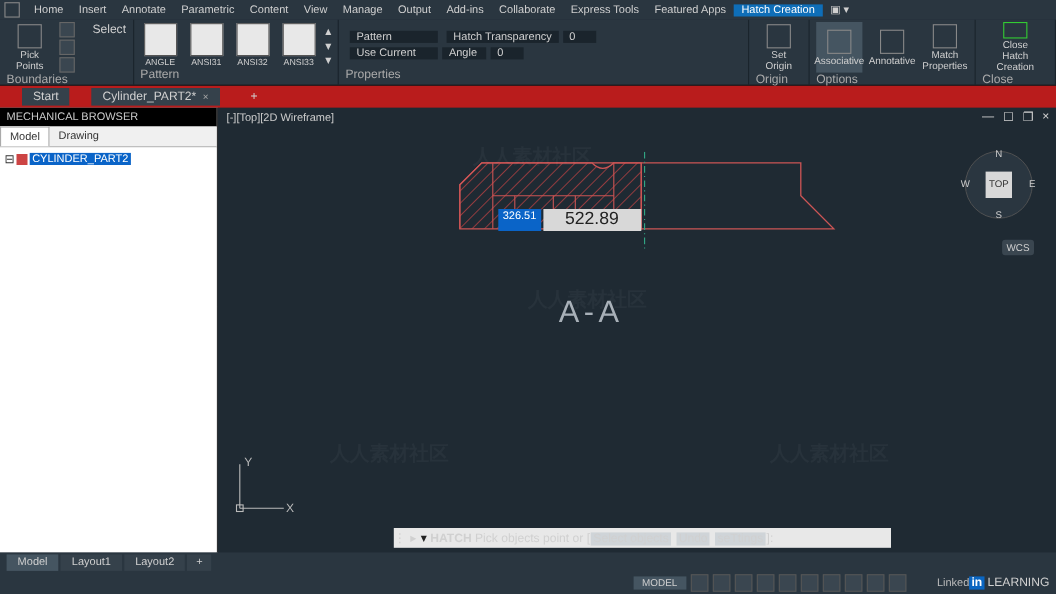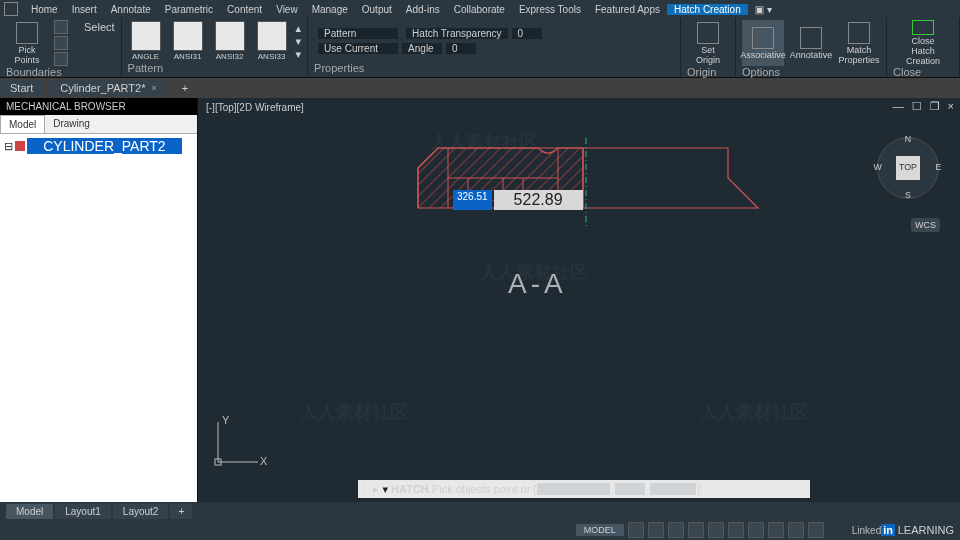--- a/index.html
+++ b/index.html
@@ -18,34 +18,34 @@
 .smline{display:flex;align-items:center;gap:16px;font-size:10px;height:14px}
 .smline .sw{width:14px;height:14px;background:#3a4650;border:1px solid #666}
 .patbtn{display:flex;flex-direction:column;align-items:center;width:36px;cursor:pointer}
 .patbtn .pw{width:30px;height:30px;background:#e8e8e8;border:1px solid #555;position:relative;overflow:hidden}
 .patbtn span{font-size:8px;margin-top:1px}
 .diag{background:repeating-linear-gradient(45deg,#333 0,#333 1px,#e8e8e8 1px,#e8e8e8 4px)}
 .propsblock{display:flex;flex-direction:column;gap:1px}
 .propsblock .row{display:flex;align-items:center;gap:4px;height:14px}
 .propsblock .row .fld{background:#1a242c;padding:0 6px;min-width:80px;font-size:10px}
 .propsblock .row .num{background:#1a242c;padding:0 6px;width:30px;font-size:10px}
-.doctabs{height:20px;background:#404040;display:flex;align-items:center;gap:7px}
+.doctabs{height:20px;background:#b91c1c;display:flex;align-items:center;padding-left:20px;gap:20px}
 .doctabs .tab{background:#35414b;padding:2px 10px;font-size:10px;display:flex;align-items:center;gap:6px;cursor:pointer}
 .doctabs .tab .x{font-size:9px;color:#aaa}
 .doctabs .plus{padding:2px 8px;cursor:pointer}
 .mainrow{display:flex;height:404px}
 .sidebar{width:198px;background:#e8e8e8;display:flex;flex-direction:column;border-right:1px solid #111}
 .sidebar .hdr{background:#000000;color:#ccc;font-size:10px;padding:3px 6px}
 .sidebar .tabs{background:#f0f0f0;display:flex;border-bottom:1px solid #aaa}
 .sidebar .tabs span{padding:3px 8px;font-size:10px;color:#333;cursor:pointer}
 .sidebar .tabs span.a{background:#fff;border:1px solid #aaa;border-bottom:none}
 .sidebar .tree{flex:1;background:#fff;padding:4px}
 .sidebar .tree .item{display:flex;align-items:center;gap:2px}
 .sidebar .tree .item .ti{width:10px;height:10px;background:#c44}
-.sidebar .tree .item .sel{background:#0a64c8;color:#fff;padding:0 16px;font-size:14px}
+.sidebar .tree .item .sel{background:#0a64c8;color:#fff;padding:0 2px;font-size:10px}
 .canvas{flex:1;background:#1f2a33;position:relative;overflow:hidden}
 .viewlabel{position:absolute;top:4px;left:8px;font-size:10px;color:#ccc}
 .winctrl{position:absolute;top:2px;right:6px;display:flex;gap:8px;font-size:11px}
 .ucs{position:absolute;bottom:30px;left:10px}
 .drawing{position:absolute;top:40px;left:210px;stroke:#c44;fill:none}
 .dims{position:absolute;top:92px;left:255px;display:flex;gap:2px}
 .dims .d1{background:#0a64c8;color:#fff;padding:1px 4px;font-size:10px}
 .dims .d2{background:#d8d8d8;color:#222;padding:1px 20px;font-size:16px}
 .section{position:absolute;top:170px;left:310px;font-size:28px;color:#a8b0b8;letter-spacing:4px}
 .viewcube{position:absolute;top:30px;right:12px;width:80px;height:80px}

